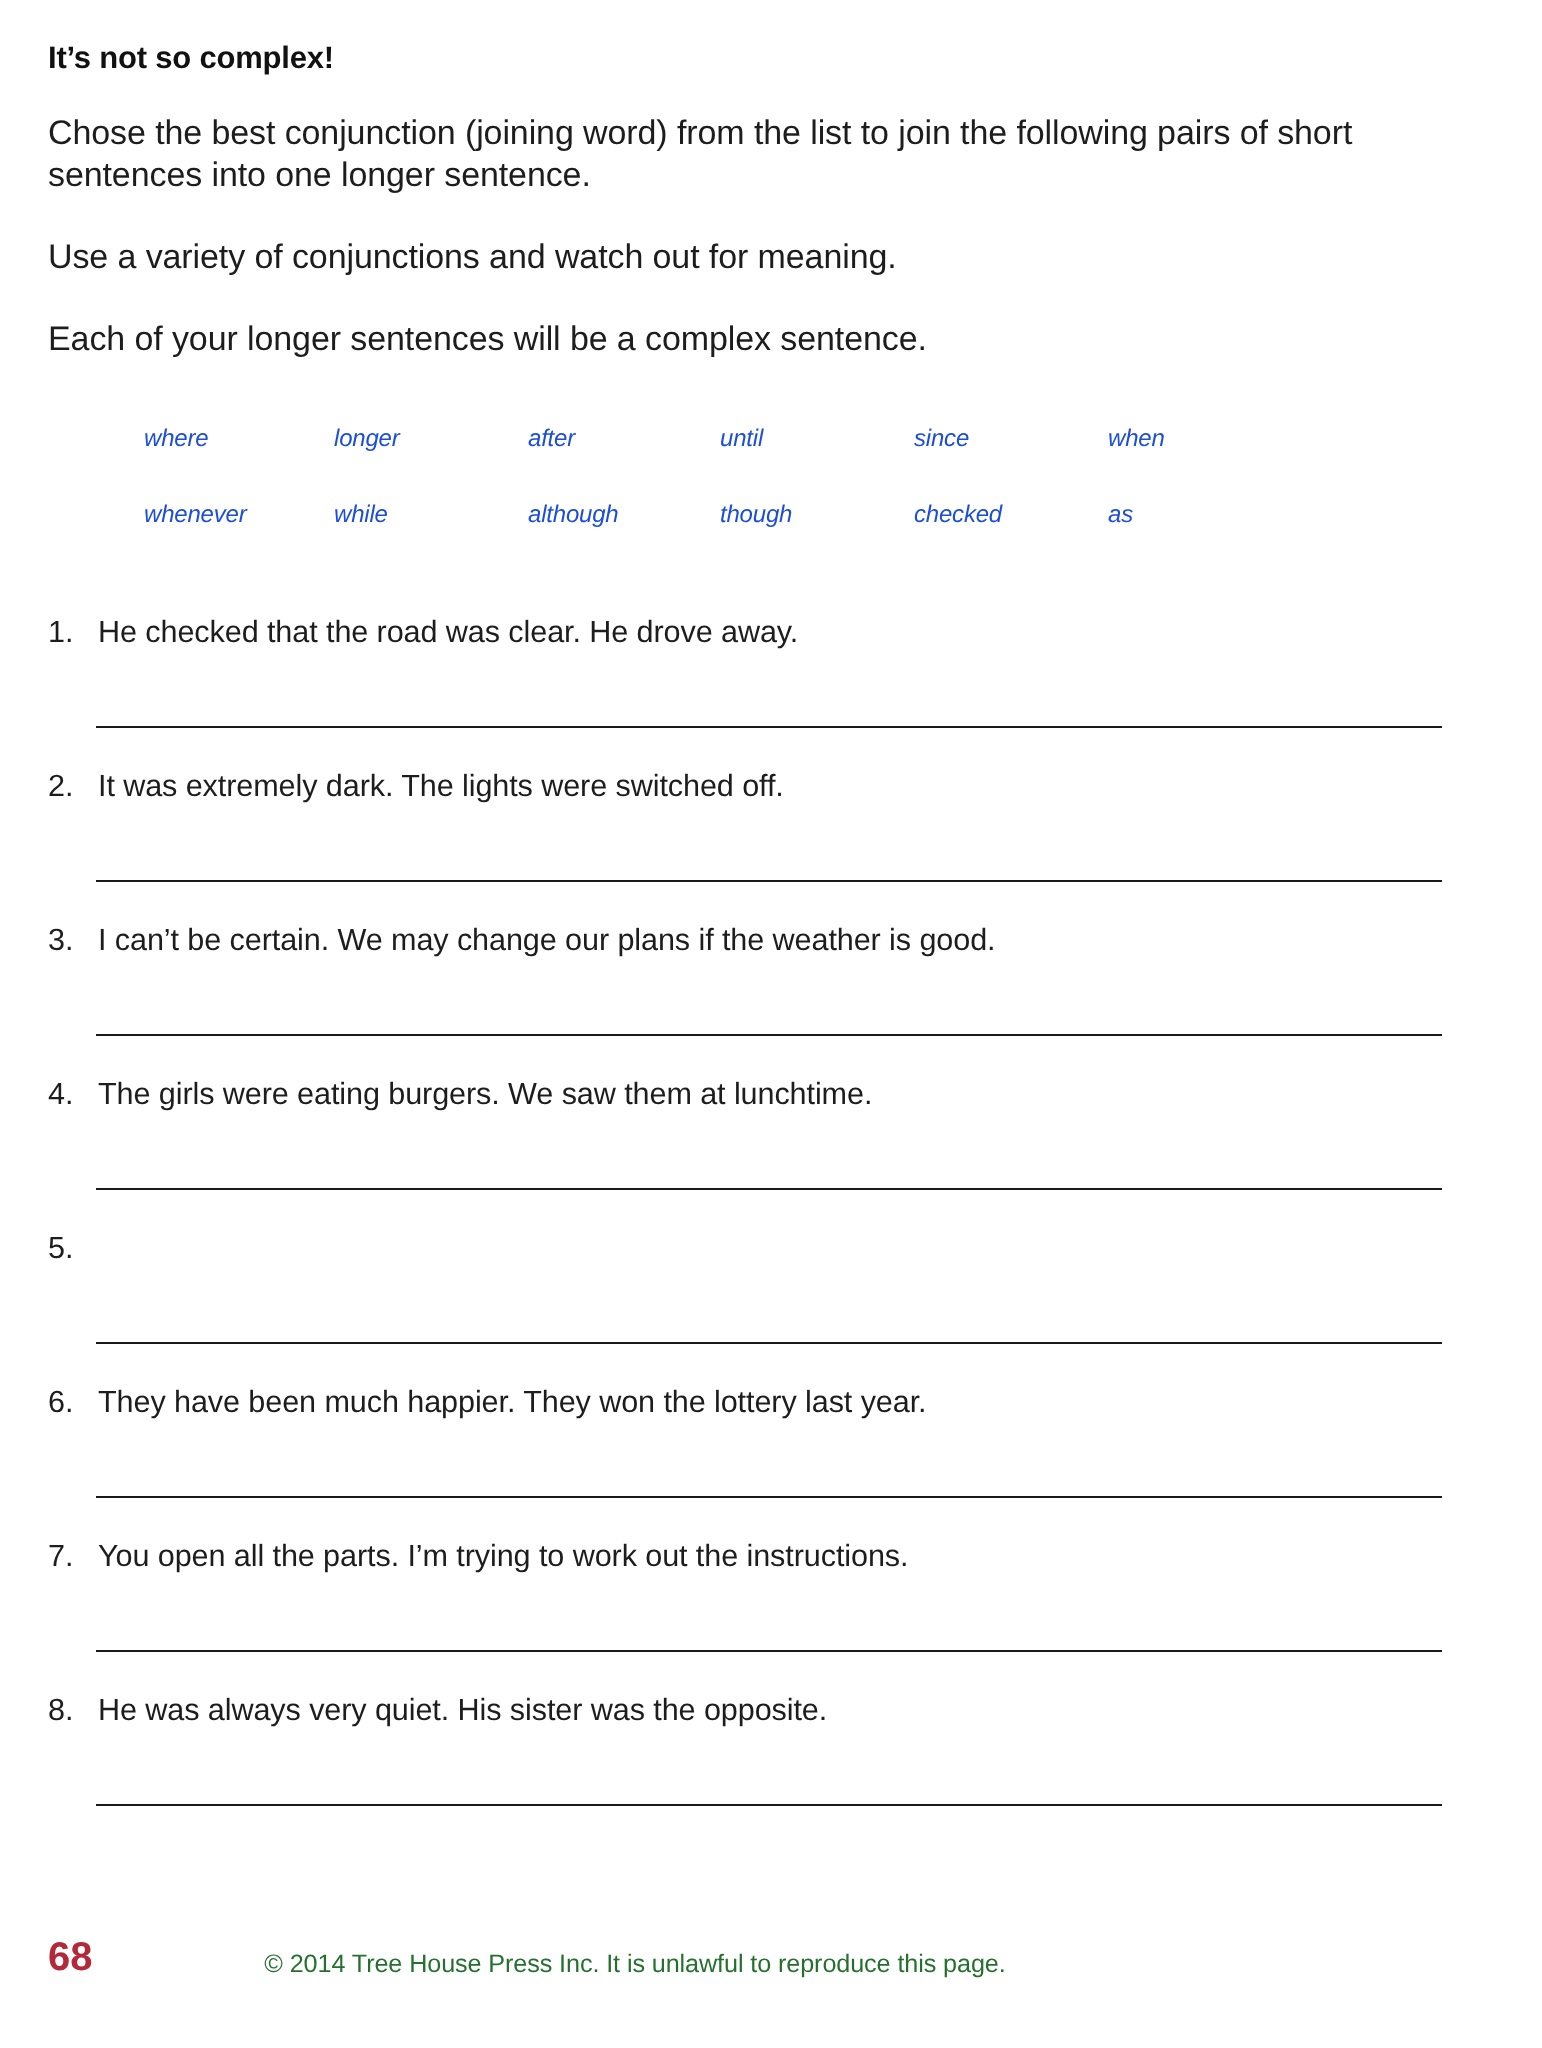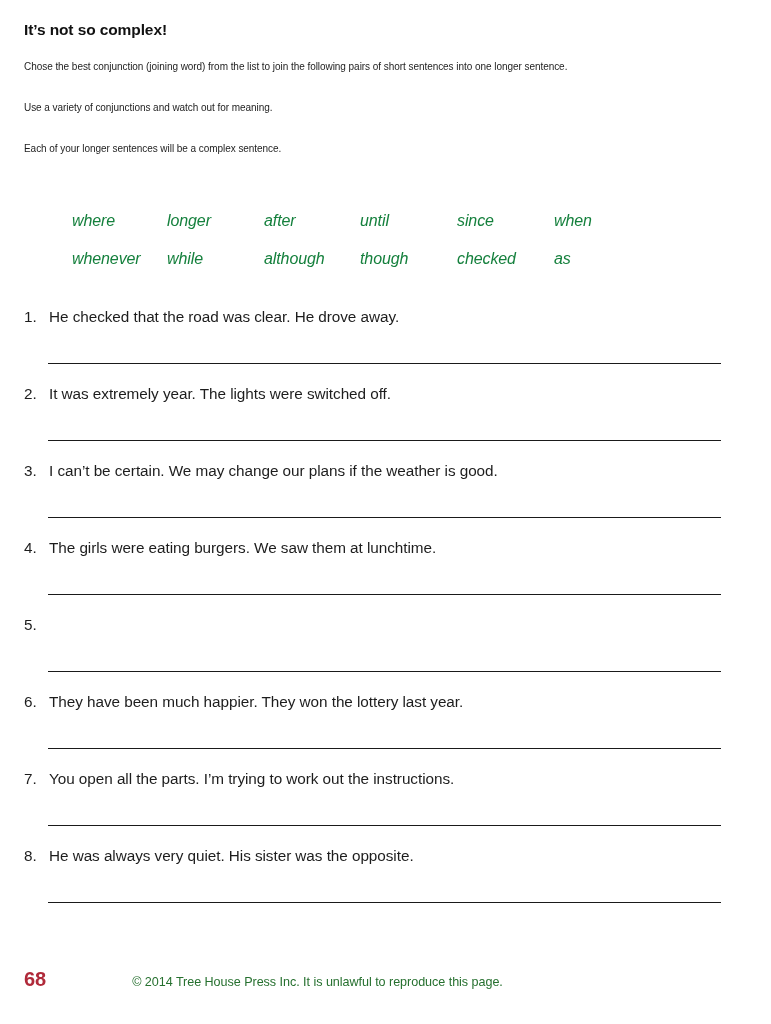--- a/index.html
+++ b/index.html
@@ -30,21 +30,21 @@
     letter-spacing: -0.1px;
     color: #111111;
   }
   .intro-block {
     position: absolute;
     left: 24px;
     top: 56px;
     width: 700px;
   }
   .intro-para {
-    font-size: 10px;
+    font-size: 17px;
     line-height: 21px;
     color: #1d1d1d;
     margin: 0 0 20px 0;
     letter-spacing: -0.05px;
   }
   .intro-para.p1 { width: 699px; }
   .intro-para.p2 { margin-top: 4px; }
   .intro-para.p3 { margin-bottom: 0; }
 
   
@@ -55,23 +55,23 @@
     width: 620px;
   }
   .word-bank-row {
     display: block;
     height: 38px;
     position: relative;
   }
   .word-chip {
     position: absolute;
     top: 0;
-    font-size: 16px;
+    font-size: 12px;
     font-style: italic;
-    color: #15803d;
+    color: #1d4ed8;
     white-space: nowrap;
     letter-spacing: -0.1px;
   }
   .wb-c0 { left: 0px; }
   .wb-c1 { left: 95px; }
   .wb-c2 { left: 192px; }
   .wb-c3 { left: 288px; }
   .wb-c4 { left: 385px; }
   .wb-c5 { left: 482px; }
 
@@ -175,21 +175,21 @@
   <div class="questions">
 
     <div class="question-item">
       <span class="q-num">1.</span>
       <span class="q-text">He checked that the road was clear. He drove away.</span>
       <div class="answer-line"></div>
     </div>
 
     <div class="question-item">
       <span class="q-num">2.</span>
-      <span class="q-text">It was extremely year. The lights were switched off.</span>
+      <span class="q-text">It was extremely dark. The lights were switched off.</span>
       <div class="answer-line"></div>
     </div>
 
     <div class="question-item">
       <span class="q-num">3.</span>
       <span class="q-text">I can’t be certain. We may change our plans if the weather is good.</span>
       <div class="answer-line"></div>
     </div>
 
     <div class="question-item">

